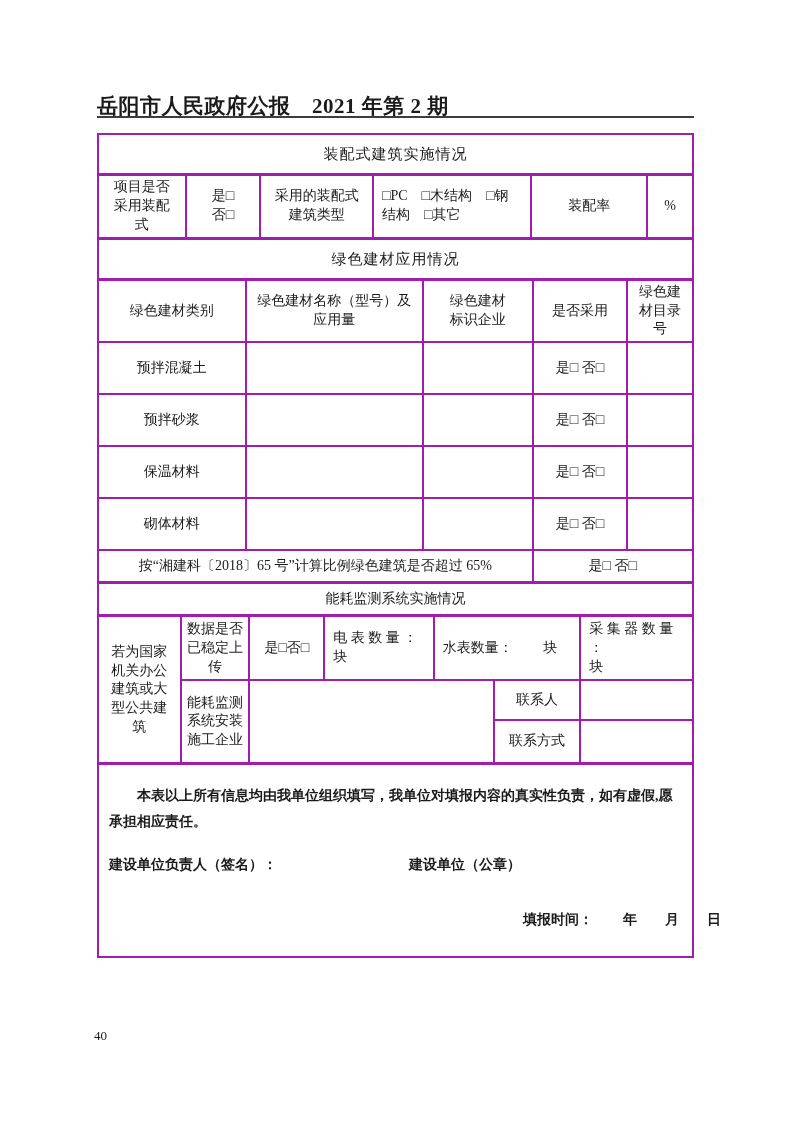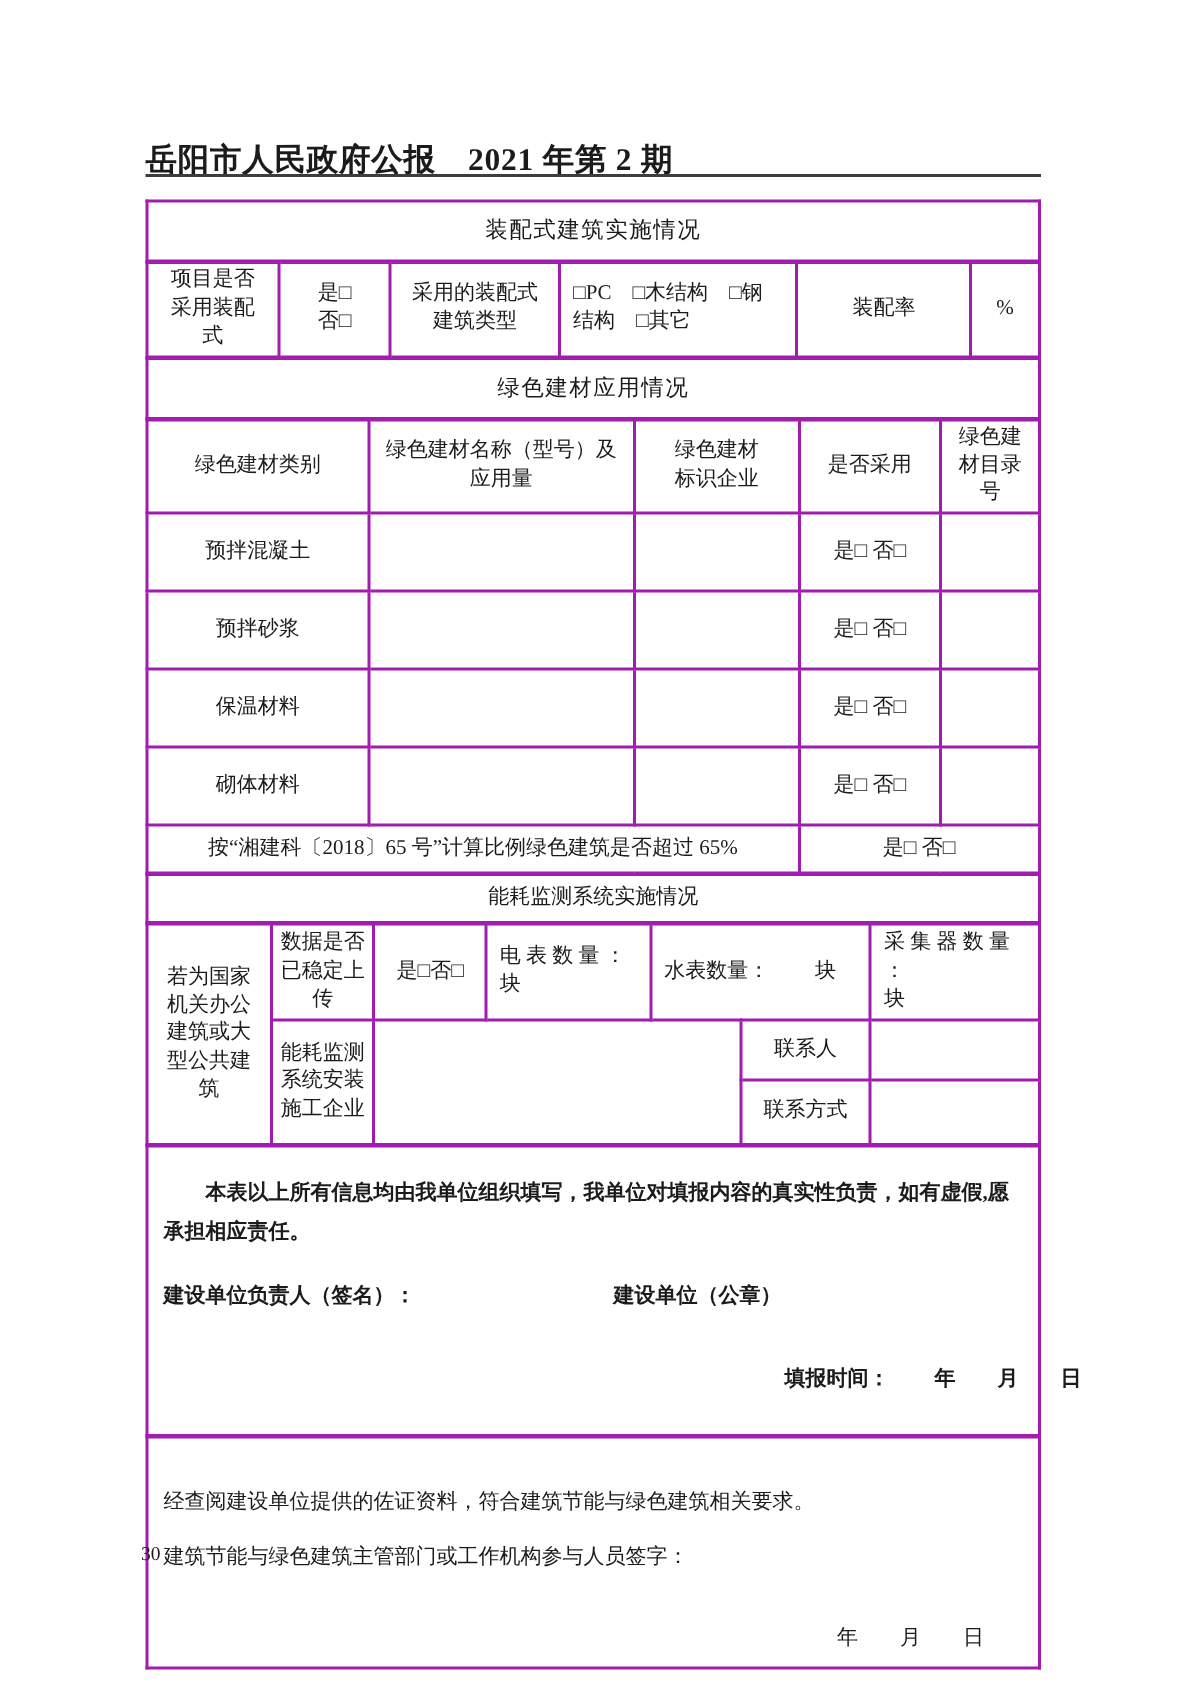--- a/index.html
+++ b/index.html
@@ -217,29 +217,18 @@
             <span class="seal">建设单位（公章）</span>
           </div>
           <div class="decl-date">
             <span>填报时间：</span><span class="blank">年　　月　　日</span>
           </div>
         </td>
       </tr>
     </tbody>
       </table>
 
-    <table class="merge">
-      <tbody>
-          <tr>
-        <td class="box box-review">
-          <p class="rev-stmt">经查阅建设单位提供的佐证资料，符合建筑节能与绿色建筑相关要求。</p>
-          <p class="rev-sign">建筑节能与绿色建筑主管部门或工作机构参与人员签字：</p>
-          <div class="rev-date">年　　月　　日</div>
-        </td>
-      </tr>
-    </tbody>
-      </table>
 
   </div>
 
-  <div class="pageno">30</div>
+  <div class="pageno">40</div>
 
 </div>
 
 </body></html>

